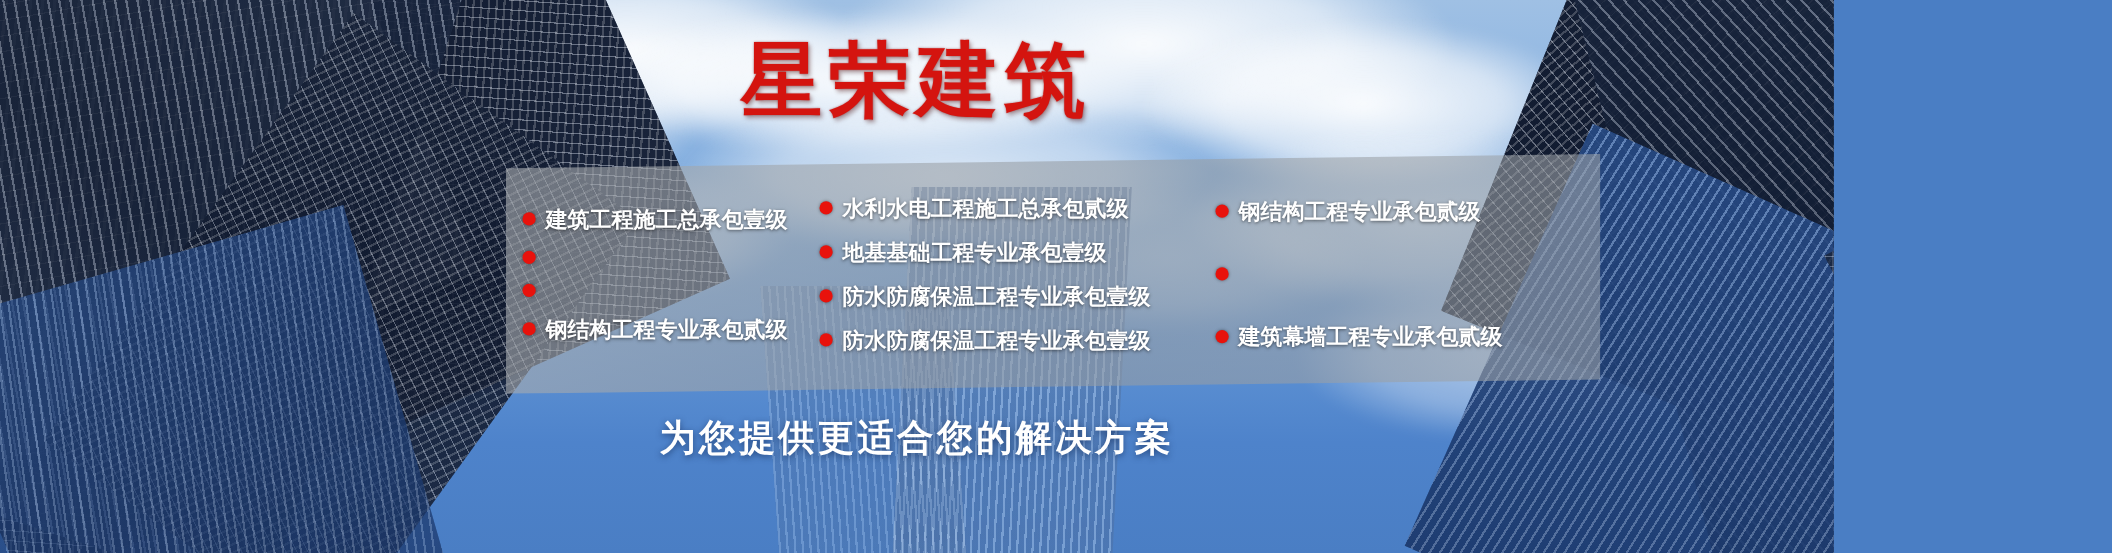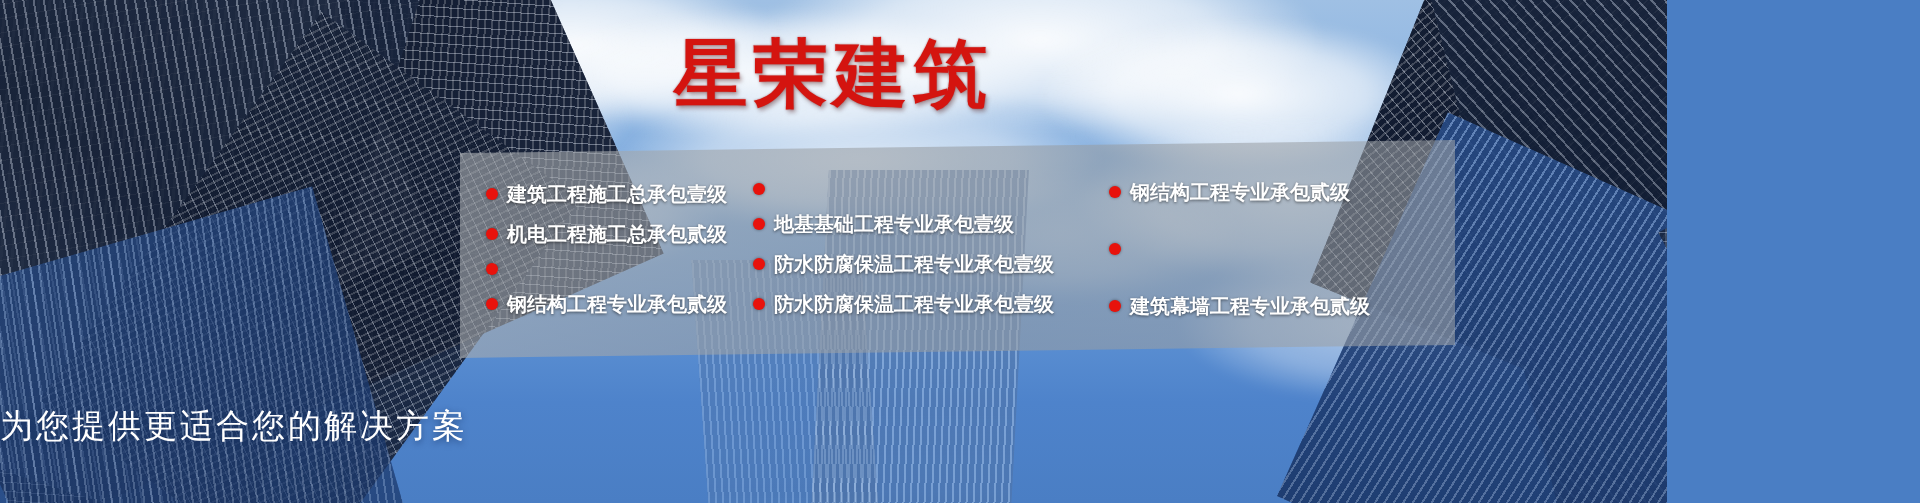--- a/index.html
+++ b/index.html
@@ -67,40 +67,40 @@
     background:linear-gradient(100deg, rgba(168,172,176,.62) 0%, rgba(150,156,162,.58) 50%, rgba(158,163,168,.58) 100%);
     -webkit-clip-path:polygon(0% 6%, 100% 0%, 100% 94%, 0% 100%);
     clip-path:polygon(0% 6%, 100% 0%, 100% 94%, 0% 100%);
     display:flex;align-items:center;
     box-sizing:border-box;
     padding:4px 0 4px 0;
   }
   .col{
     display:flex;flex-direction:column;justify-content:center;gap:18px;
   }
-  #col1{width:270px;padding-left:26px;}
+  #col1{width:270px;padding-left:15px;}
   #col2{width:360px;}
   #col3{width:350px;gap:40px;}
   .qitem{
     display:flex;align-items:center;gap:9px;
     color:#ffffff;font-size:20px;font-weight:bold;line-height:1.1;
     white-space:nowrap;
     text-shadow:0 1px 3px rgba(0,0,0,.55);
   }
   .dot{
     width:12px;height:12px;border-radius:50%;
     background:#e8120c;
     box-shadow:0 0 3px rgba(0,0,0,.45);
     flex:0 0 auto;
   }
 
   
   #tagline{
-    position:absolute;left:0;right:0;top:404px;
-    font-size:33px;font-weight:normal;letter-spacing:3px;color:#ffffff;
+    position:absolute;left:0;right:0;top:376px;text-align:center;
+    font-size:33px;font-weight:bold;letter-spacing:3px;color:#ffffff;
     text-shadow:0 2px 6px rgba(20,45,90,.65);
     white-space:nowrap;
   }
 </style>
 </head>
 <body>
 
 <div id="banner">
 
   <div class="sky">
@@ -134,34 +134,34 @@
 
   <div id="panel">
 
     <div class="col" id="col1">
       <div class="qitem">
         <span class="dot"></span>
         <span>建筑工程施工总承包壹级</span>
       </div>
       <div class="qitem">
         <span class="dot"></span>
-        <span>机电工程施工总承包贰级</span>
       </div>
       <div class="qitem">
         <span class="dot"></span>
       </div>
       <div class="qitem">
         <span class="dot"></span>
         <span>钢结构工程专业承包贰级</span>
       </div>
     </div>
 
     <div class="col" id="col2">
       <div class="qitem">
         <span class="dot"></span>
+        <span>水利水电工程施工总承包贰级</span>
       </div>
       <div class="qitem">
         <span class="dot"></span>
         <span>地基基础工程专业承包壹级</span>
       </div>
       <div class="qitem">
         <span class="dot"></span>
         <span>防水防腐保温工程专业承包壹级</span>
       </div>
       <div class="qitem">

